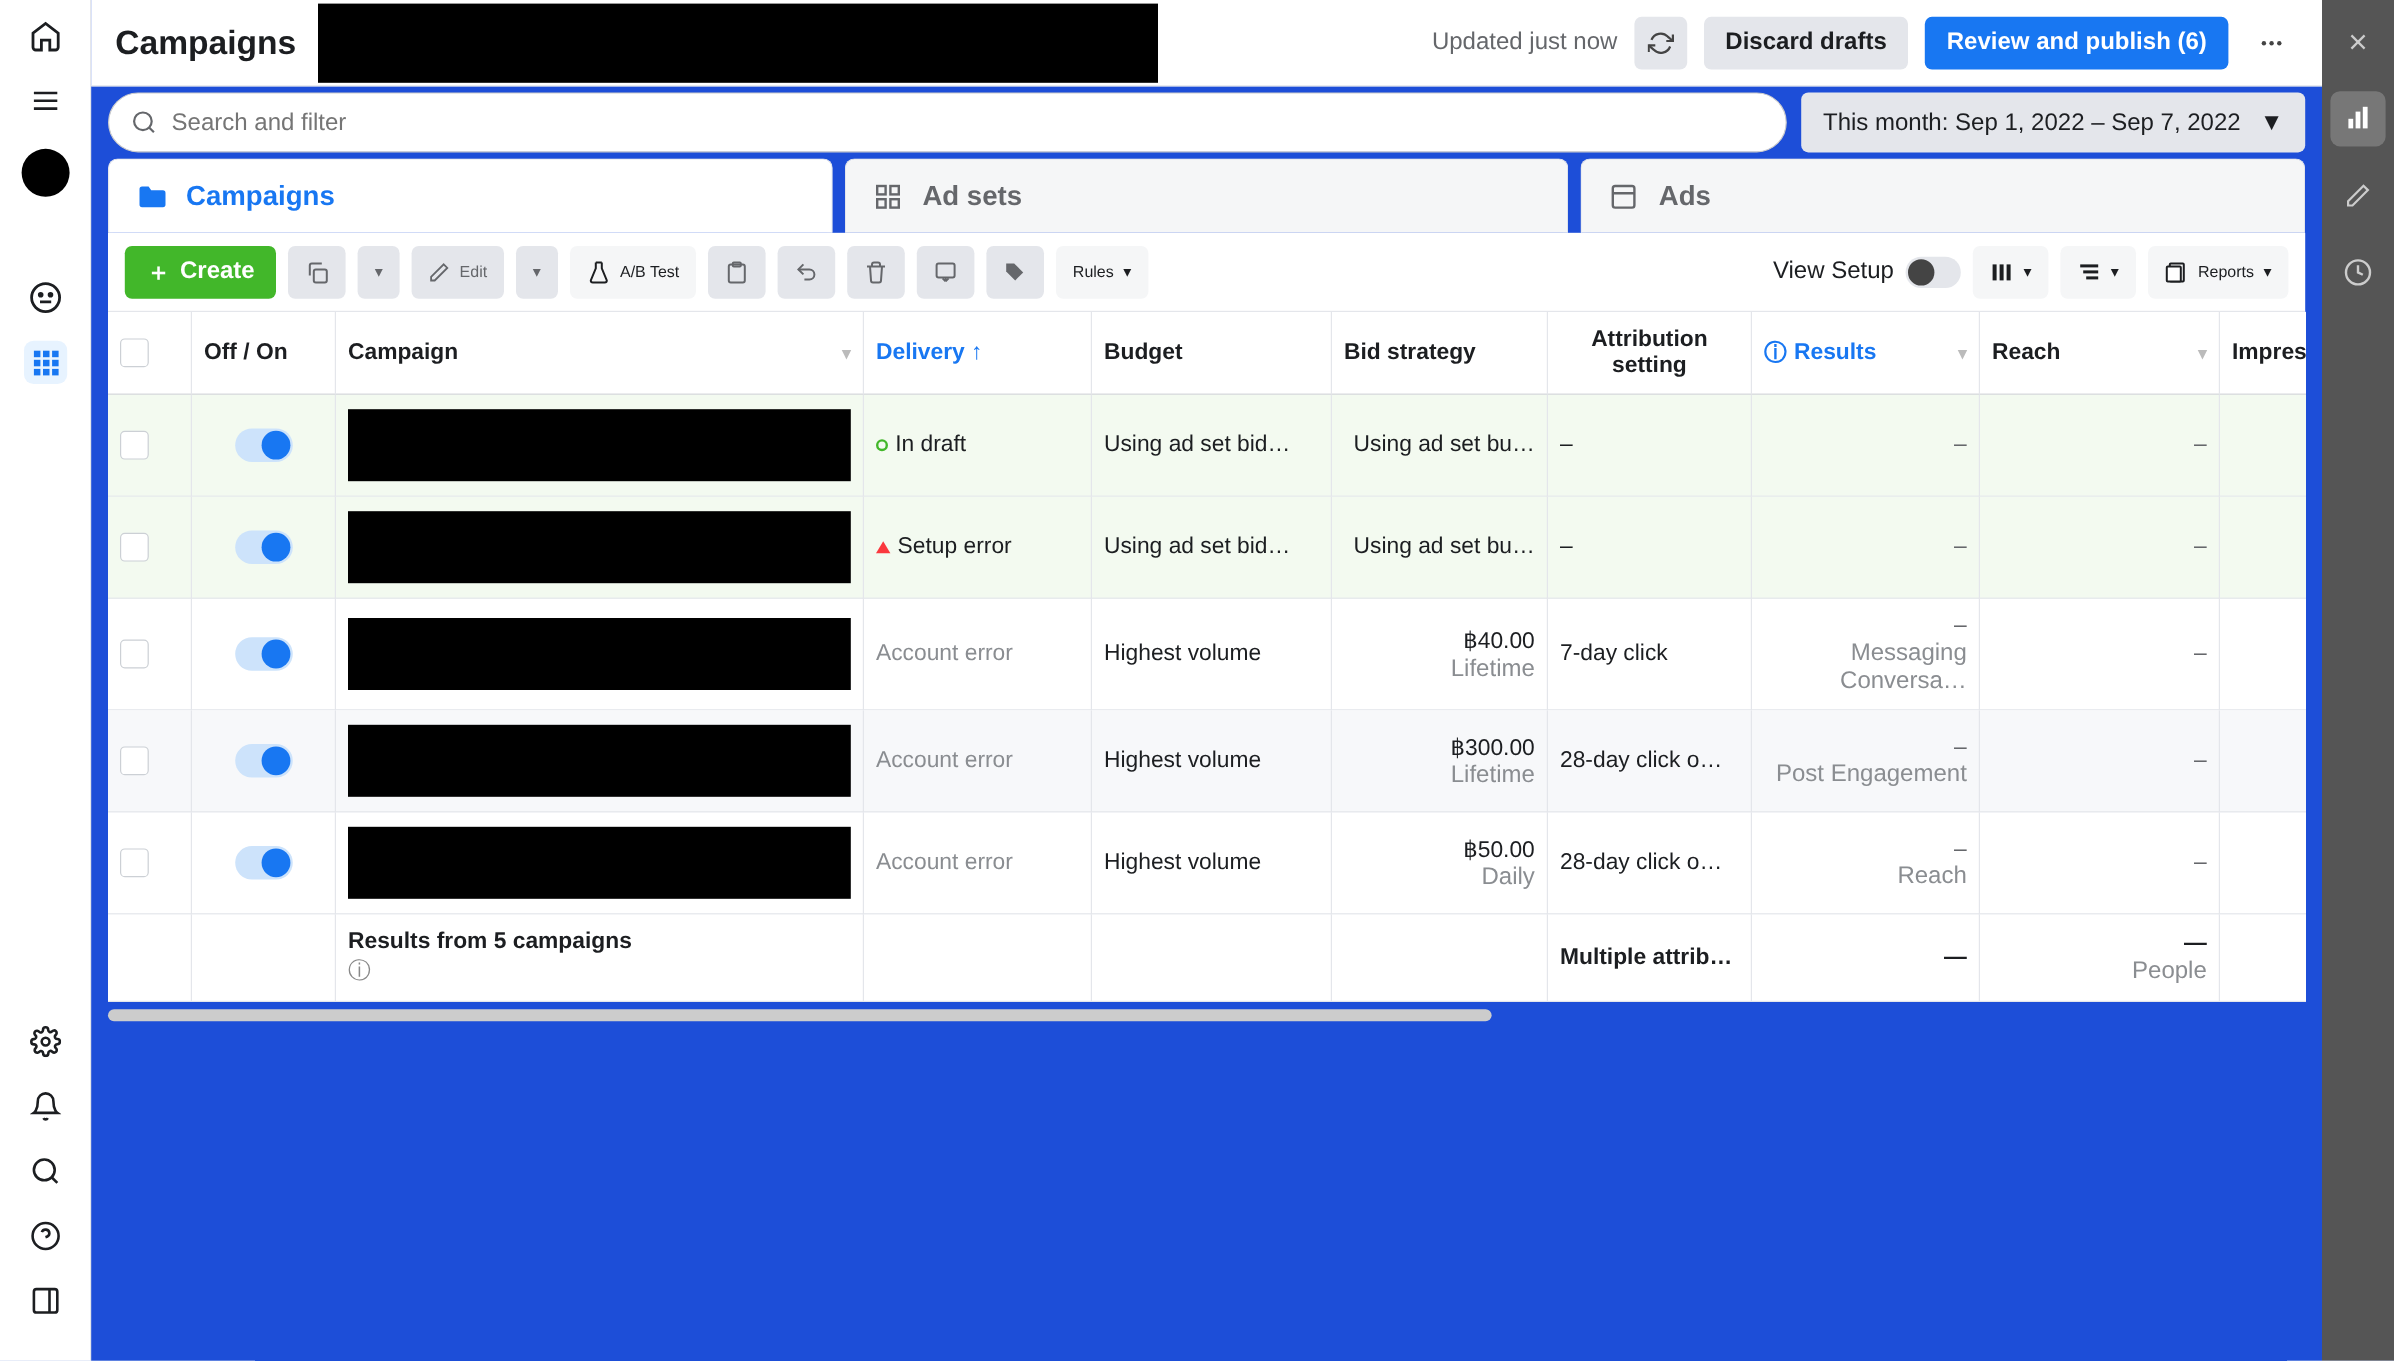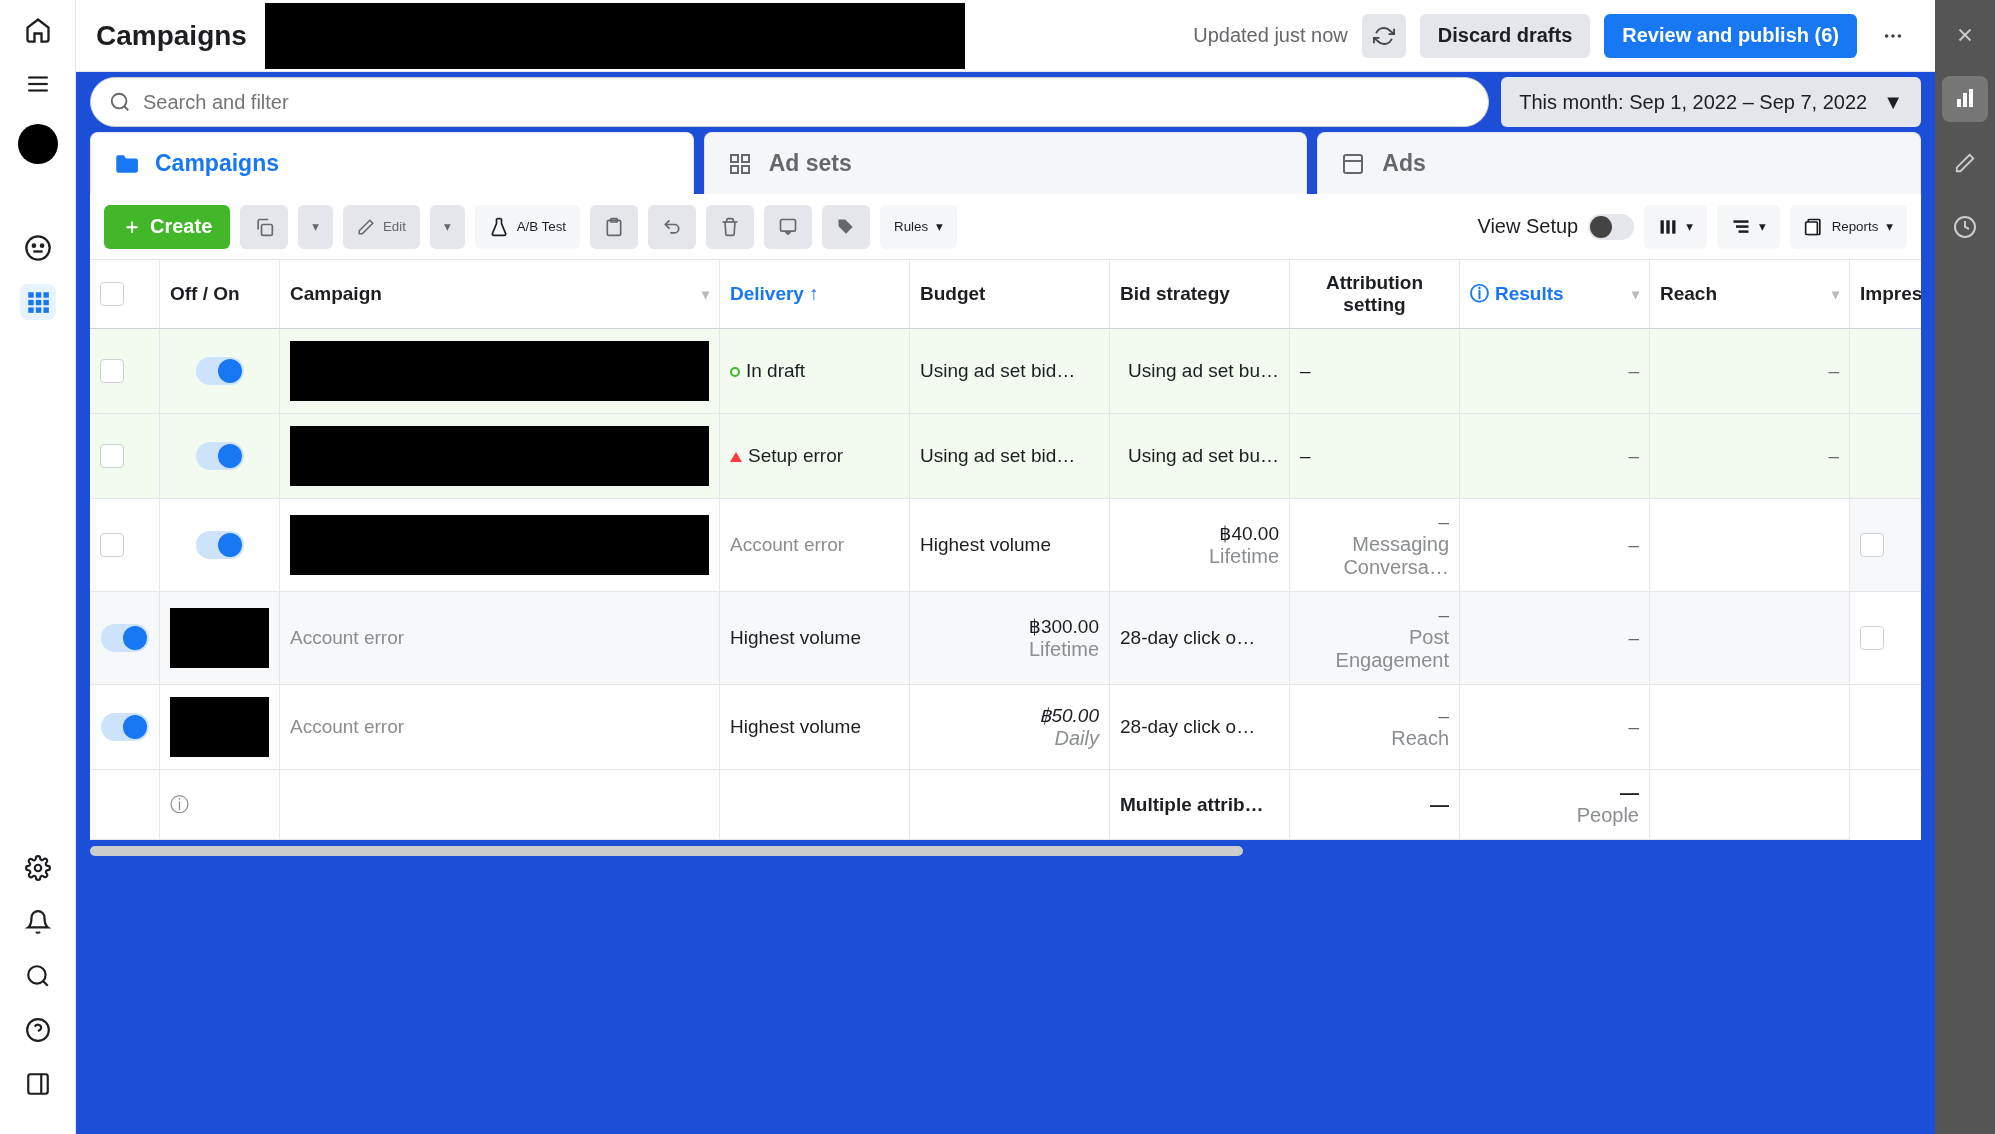--- a/index.html
+++ b/index.html
@@ -376,20 +376,23 @@
         <div class="cell">
           <span class="dim">Account error</span>
         </div>
         <div class="cell">
           <span>Highest volume</span>
         </div>
         <div class="cell" style="align-items: flex-end; text-align: right;">
           <span>฿40.00</span>
           <span class="small">Lifetime</span>
         </div>
+        <div class="cell">
+          <span>7-day click</span>
+        </div>
         <div class="cell" style="align-items: flex-end;">
           <span class="dash" style="text-align:right">–</span>
           <span class="small" style="text-align:right">Messaging Conversa…</span>
         </div>
         <div class="cell" style="align-items: flex-end;">
           <span class="dash">–</span>
         </div>
         <div class="cell"></div>
         <div class="row-even cell re" style="background: rgb(247, 248, 250);">
           <div class="chk"></div>
@@ -429,38 +432,39 @@
         </div>
         <div class="cell">
           <div class="redactcell"></div>
         </div>
         <div class="cell">
           <span class="dim">Account error</span>
         </div>
         <div class="cell">
           <span>Highest volume</span>
         </div>
-        <div class="cell" style="align-items: flex-end; text-align: right; font-style: italic;">
+        <div class="cell" style="align-items: flex-end; text-align: right;">
           <span>฿50.00</span>
           <span class="small">Daily</span>
         </div>
         <div class="cell">
           <span>28-day click o…</span>
         </div>
         <div class="cell" style="align-items: flex-end;">
           <span class="dash" style="text-align:right">–</span>
           <span class="small" style="text-align:right">Reach</span>
         </div>
         <div class="cell" style="align-items: flex-end;">
           <span class="dash">–</span>
         </div>
         <div class="cell"></div>
         <div class="cell"></div>
         <div class="cell"></div>
         <div class="cell">
+          <b>Results from 5 campaigns </b>
           <span style="color:#888">ⓘ</span>
         </div>
         <div class="cell"></div>
         <div class="cell"></div>
         <div class="cell"></div>
         <div class="cell">
           <b>Multiple attrib…</b>
         </div>
         <div class="cell" style="align-items: flex-end;">
           <b style="align-self:flex-end">—</b>

